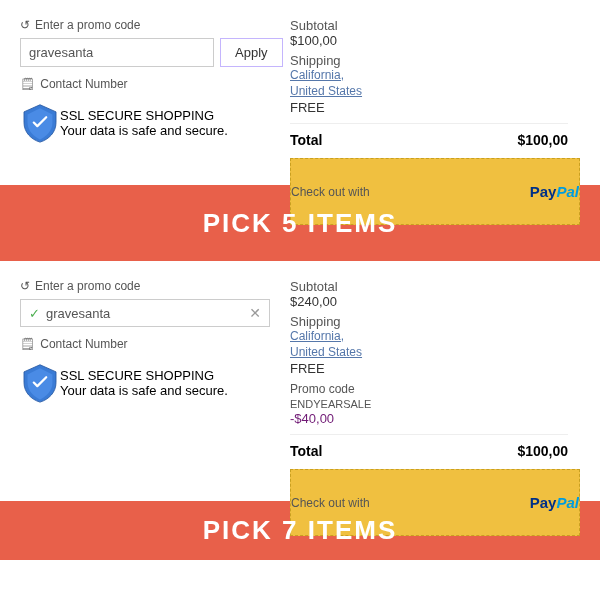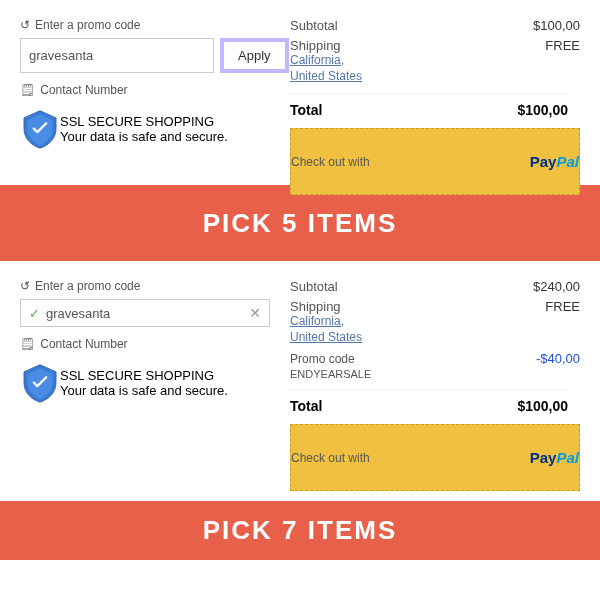--- a/index.html
+++ b/index.html
@@ -79,21 +79,21 @@
       border: 1px solid #ccc;
       padding: 5px 8px;
       font-size: 13px;
       flex: 1;
       outline: none;
       color: #555;
     }
 
     .apply-btn {
       background: #fff;
-      border: 4px solid #c4b5fd;
+      border: 1px solid #c4b5fd;
       padding: 6px 14px;
       font-size: 13px;
       cursor: pointer;
       color: #333;
       white-space: nowrap;
     }
 
     .contact-row {
       display: flex;
       align-items: center;
@@ -113,20 +113,21 @@
       width: 40px;
       height: 40px;
     }
 
     
     .summary-row {
       display: flex;
       justify-content: space-between;
       margin-bottom: 5px;
       font-size: 13px;
+      flex-direction: column;
     }
 
     .summary-label {
       color: #555;
     }
 
     .summary-value {
       color: #333;
       font-weight: normal;
     }
@@ -316,21 +317,21 @@
           <a class="shipping-detail">California,</a>
           <a class="shipping-detail">United States</a>
         </div>
         <span class="summary-value">FREE</span>
       </div>
       <div class="summary-row">
         <div>
           <span class="summary-label promo-discount-label">Promo code</span><br>
           <span class="promo-code-name">ENDYEARSALE</span>
         </div>
-        <span class="summary-value" style="color:#1d4ed8;">-$40,00</span>
+        <span class="summary-value" style="color:#701a75;">-$40,00</span>
       </div>
       <div class="total-row">
         <span>Total</span>
         <span>$100,00</span>
       </div>
       <div class="paypal-btn">
         <span class="paypal-text">Check out with</span>&nbsp;
         <span class="paypal-logo">Pay<span>Pal</span></span>
       </div>
     </div>

